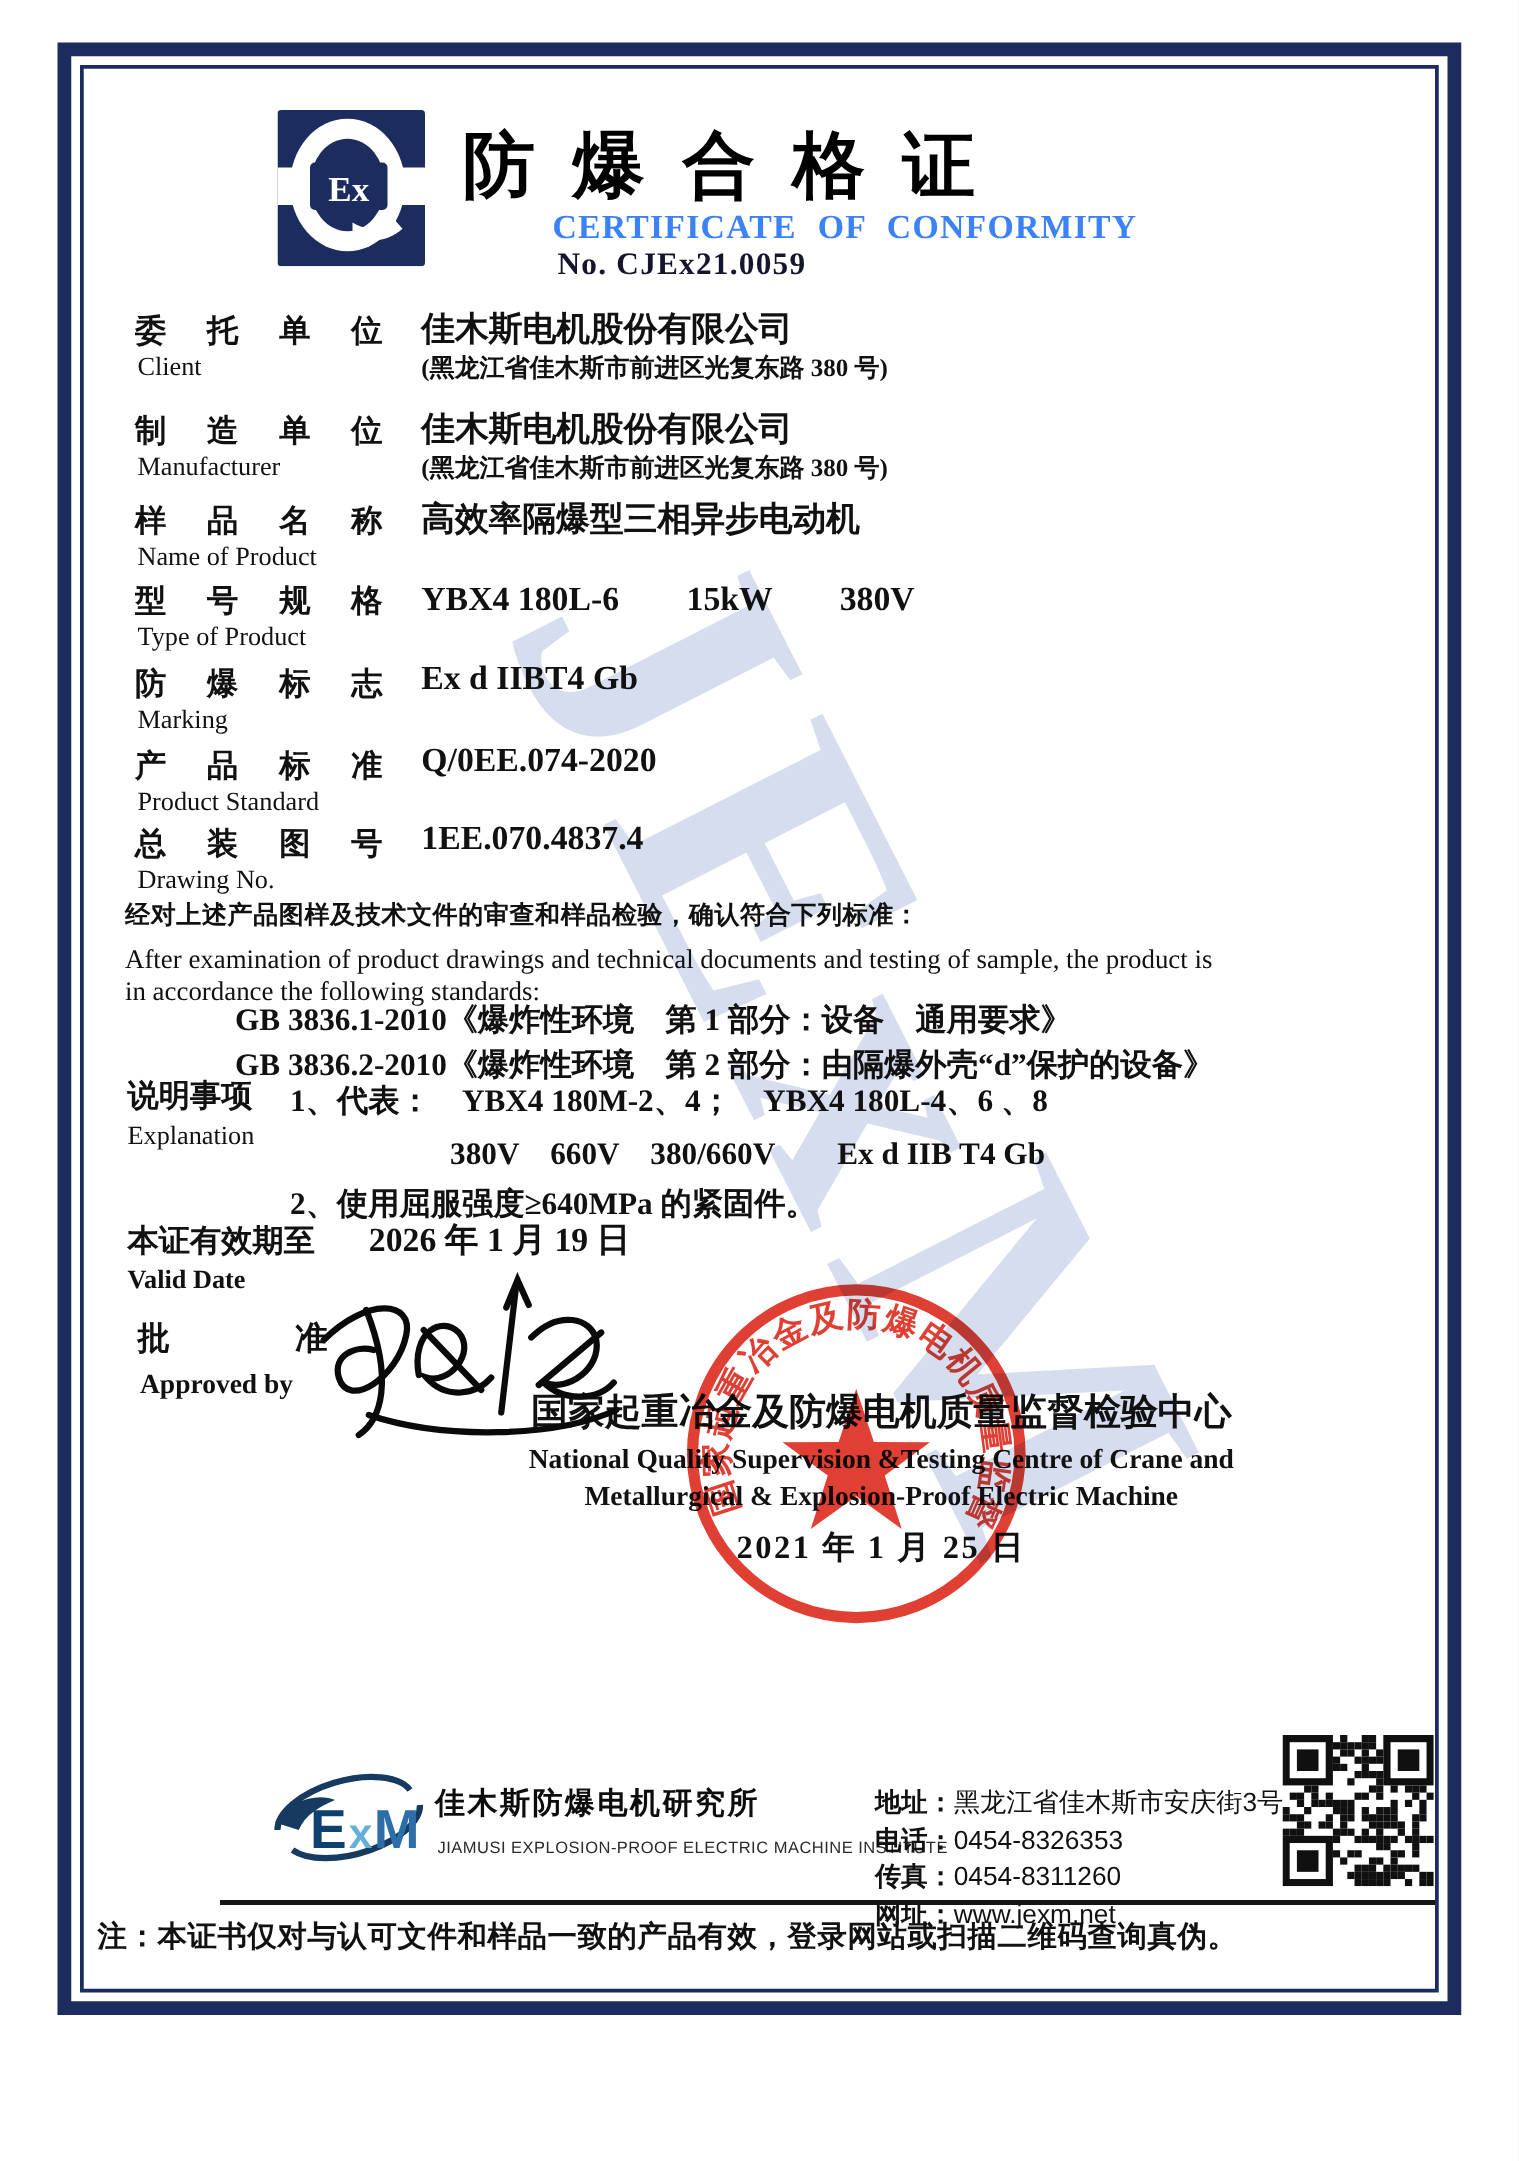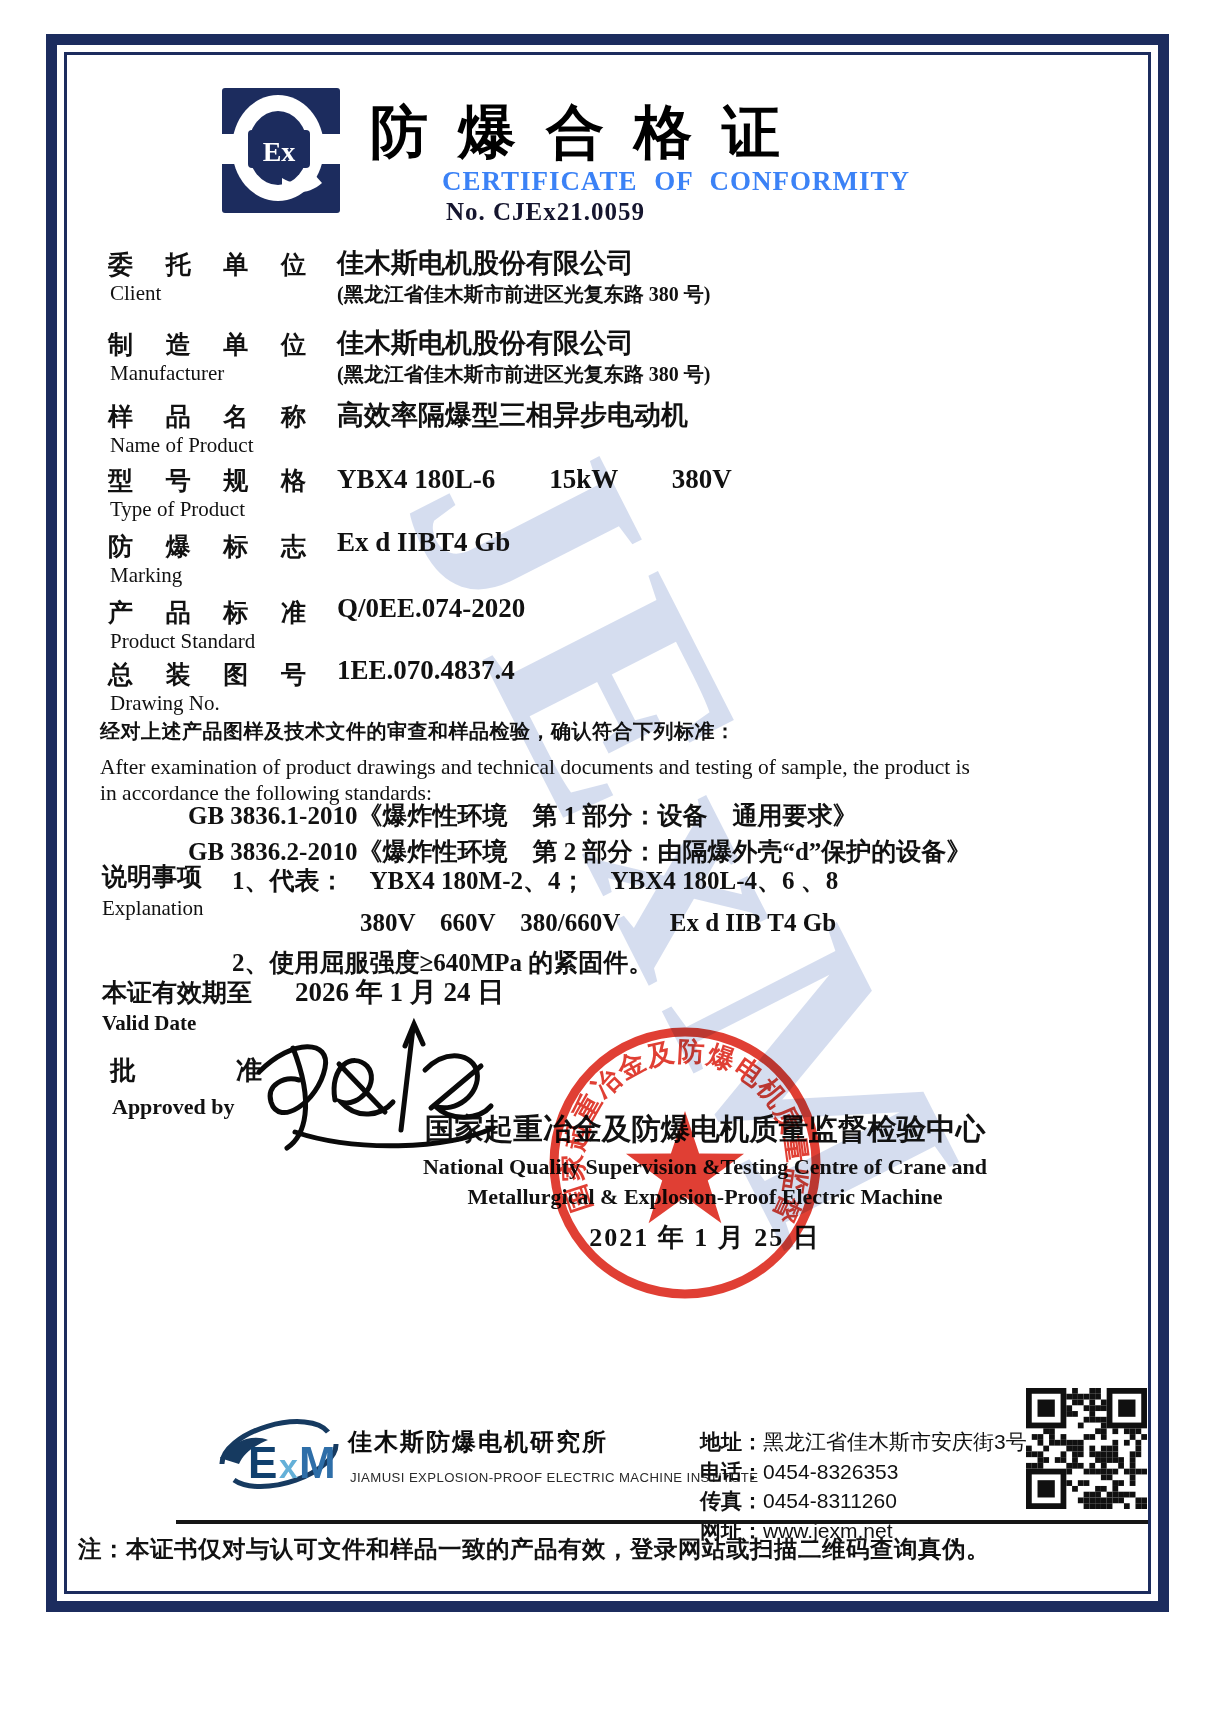--- a/index.html
+++ b/index.html
@@ -126,21 +126,21 @@
   <div class="abs layer std" style="top:835px">GB 3836.2-2010《爆炸性环境　第 2 部分：由隔爆外壳“d”保护的设备》</div>
 
   <div class="abs layer exp-label">说明事项</div>
   <div class="abs layer exp-label-en">Explanation</div>
   <div class="abs layer exp-item" style="left:232px;top:864px">1、代表：　YBX4 180M-2、4；　YBX4 180L-4、6 、8</div>
   <div class="abs layer exp-item" style="left:360px;top:906px">380V　660V　380/660V　　Ex d IIB T4 Gb</div>
   <div class="abs layer exp-item" style="left:232px;top:946px">2、使用屈服强度≥640MPa 的紧固件。</div>
 
   <div class="abs layer val-label">本证有效期至</div>
   <div class="abs layer val-label-en">Valid Date</div>
-  <div class="abs layer val-value">2026 年 1 月 24 日</div>
+  <div class="abs layer val-value">2026 年 1 月 19 日</div>
 
   <div class="abs layer app-label">批准</div>
   <div class="abs layer app-label-en">Approved by</div>
   <svg class="abs sig" width="280" height="160" viewBox="0 0 280 160">
     <g fill="none" stroke="#0a0a0a" stroke-width="5" stroke-linecap="round">
       <path d="M24,64 C58,30 96,32 90,60 C83,94 44,120 36,94 C31,76 50,68 64,72"></path>
       <path d="M58,40 C80,96 70,128 52,140"></path>
       <path d="M100,92 C94,58 118,44 132,58 C146,74 124,100 106,94 C122,112 146,108 158,94"></path>
       <path d="M104,56 L150,104"></path>
       <path d="M190,62 C212,40 238,46 242,64 C246,86 220,106 200,98 C216,114 244,112 256,98"></path>

